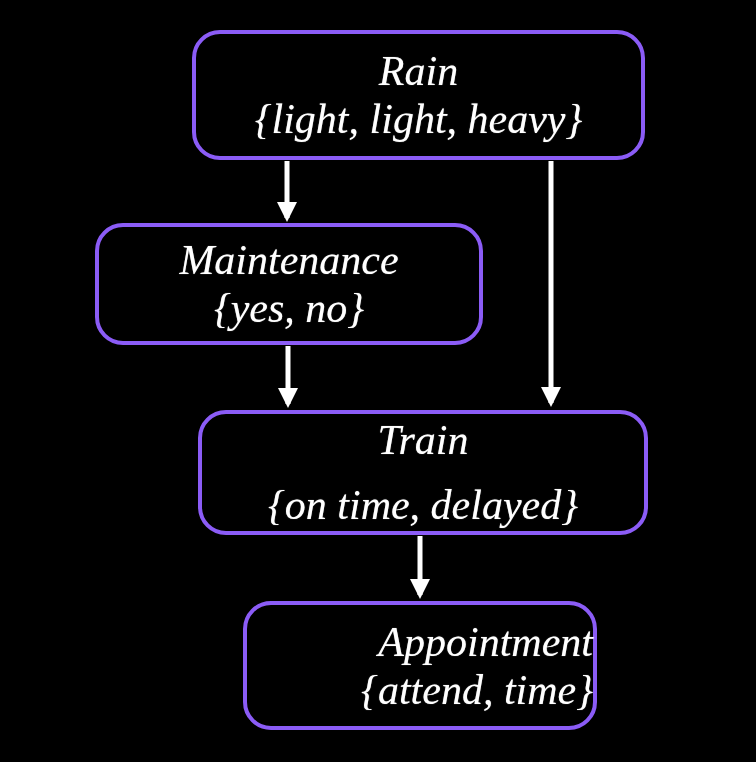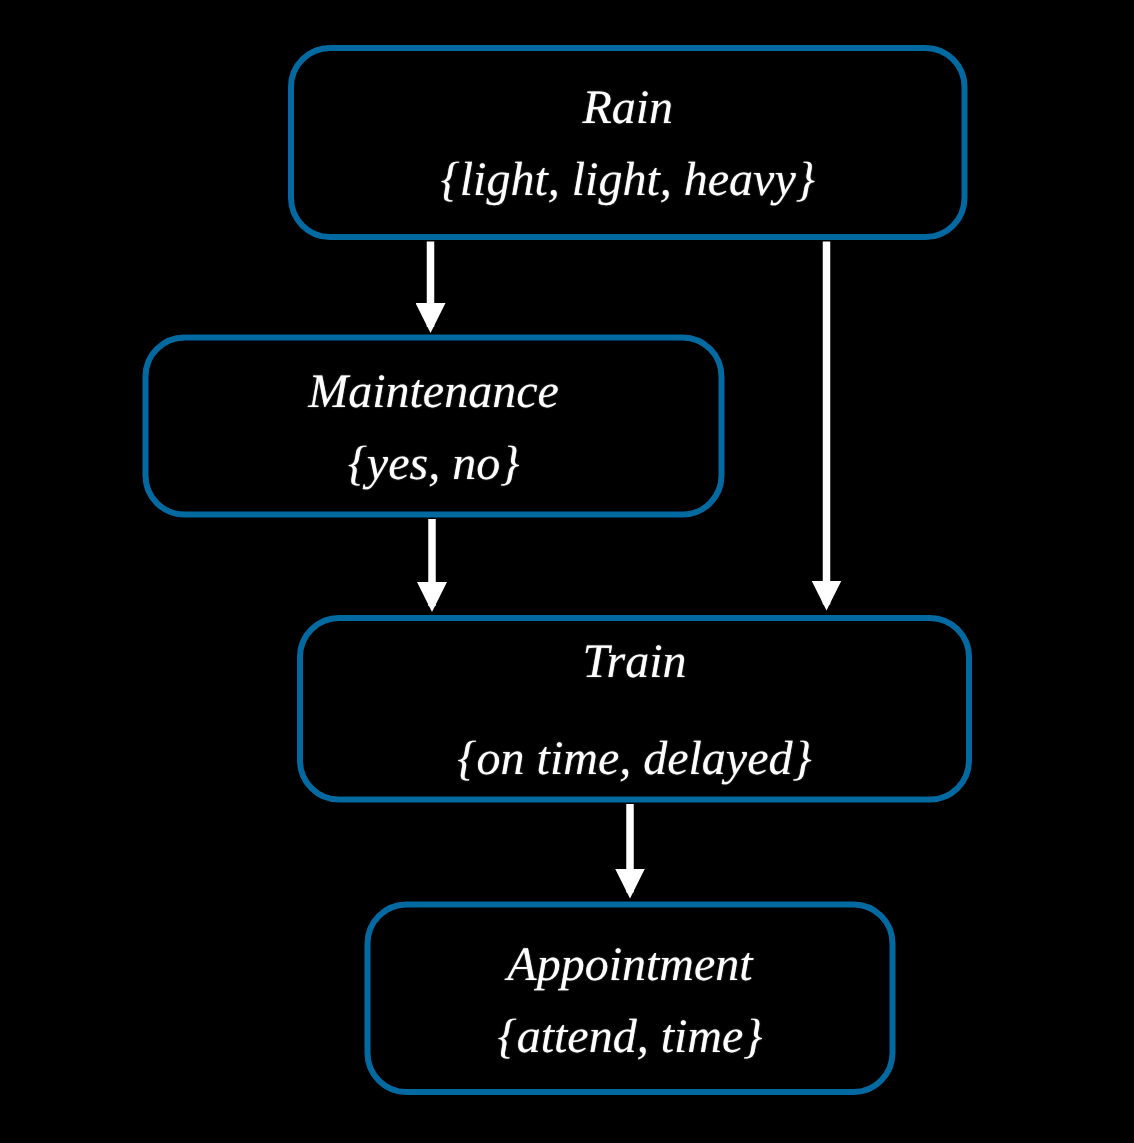--- a/index.html
+++ b/index.html
@@ -23,38 +23,38 @@
     height: 762px;
   }
   .edge {
     stroke: #ffffff;
     stroke-width: 5;
     fill: none;
   }
   .node {
     position: absolute;
     box-sizing: border-box;
-    border: 4px solid #0369a1;
+    border: 4px solid #8b5cf6;
     border-radius: 28px;
     background: #000000;
     color: #ffffff;
     display: flex;
     flex-direction: column;
     align-items: center;
     justify-content: center;
     text-align: center;
     font-style: italic;
-    font-size: 32px;
+    font-size: 42px;
     line-height: 48px;
     text-shadow: 0 0 1px rgba(255,255,255,0.6);
   }
   .node-rain        { left: 192px; top: 30px;  width: 453px; height: 130px; }
   .node-maintenance { left: 95px;  top: 223px; width: 388px; height: 122px; justify-content: center; }
   .node-train       { left: 198px; top: 410px; width: 450px; height: 125px; gap: 17px; }
-  .node-appointment { left: 243px; top: 601px; width: 354px; height: 129px; }
+  .node-appointment { left: 243px; top: 601px; width: 354px; height: 129px; align-items: flex-end; }
 </style>
 </head>
 <body>
 
 <div class="canvas">
 
   <svg class="edges" width="756" height="762" viewBox="0 0 756 762" xmlns="http://www.w3.org/2000/svg">
     <defs>
       <marker id="ah" viewBox="0 0 10 10" refX="8" refY="5" markerWidth="4" markerHeight="4" orient="auto">
         <path d="M 0 0 L 10 5 L 0 10 z" fill="#ffffff"></path>

